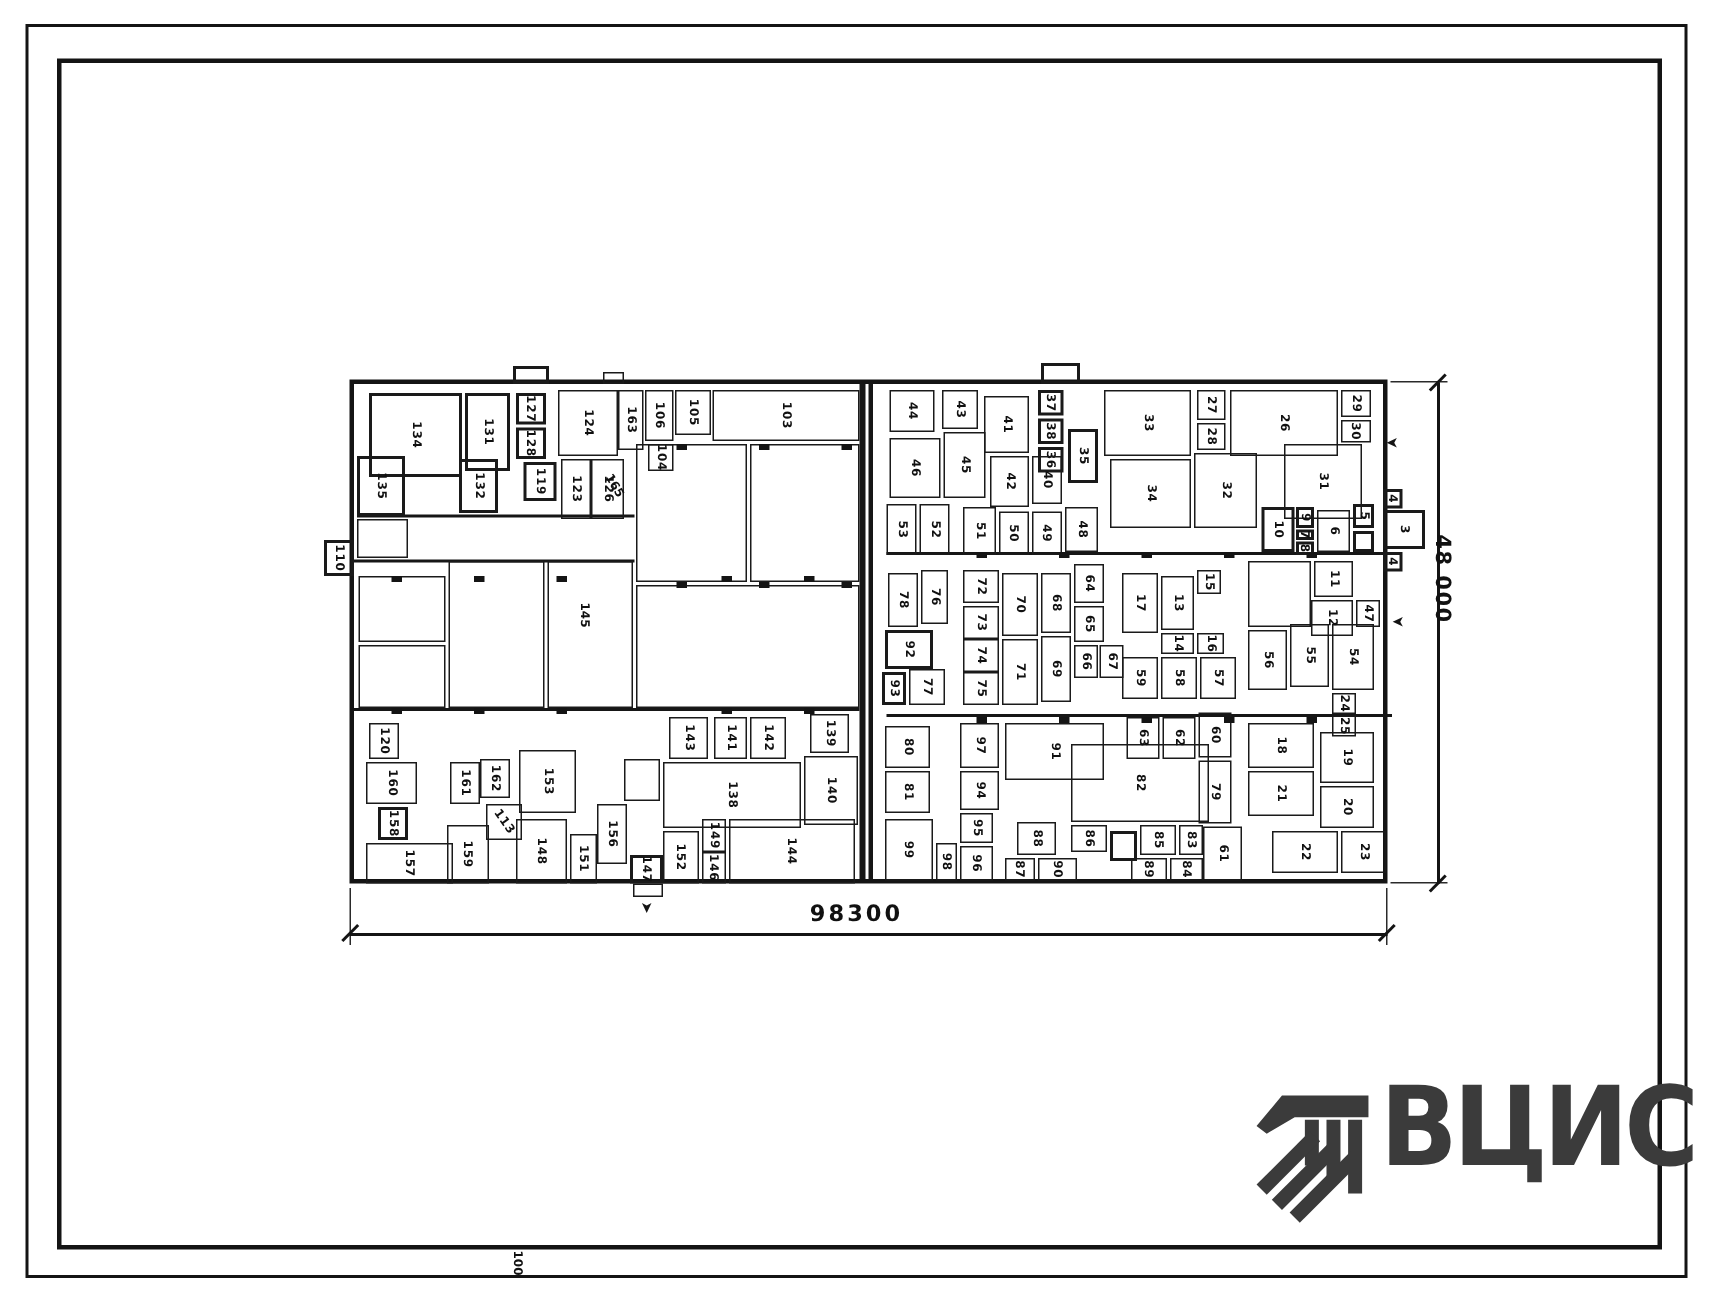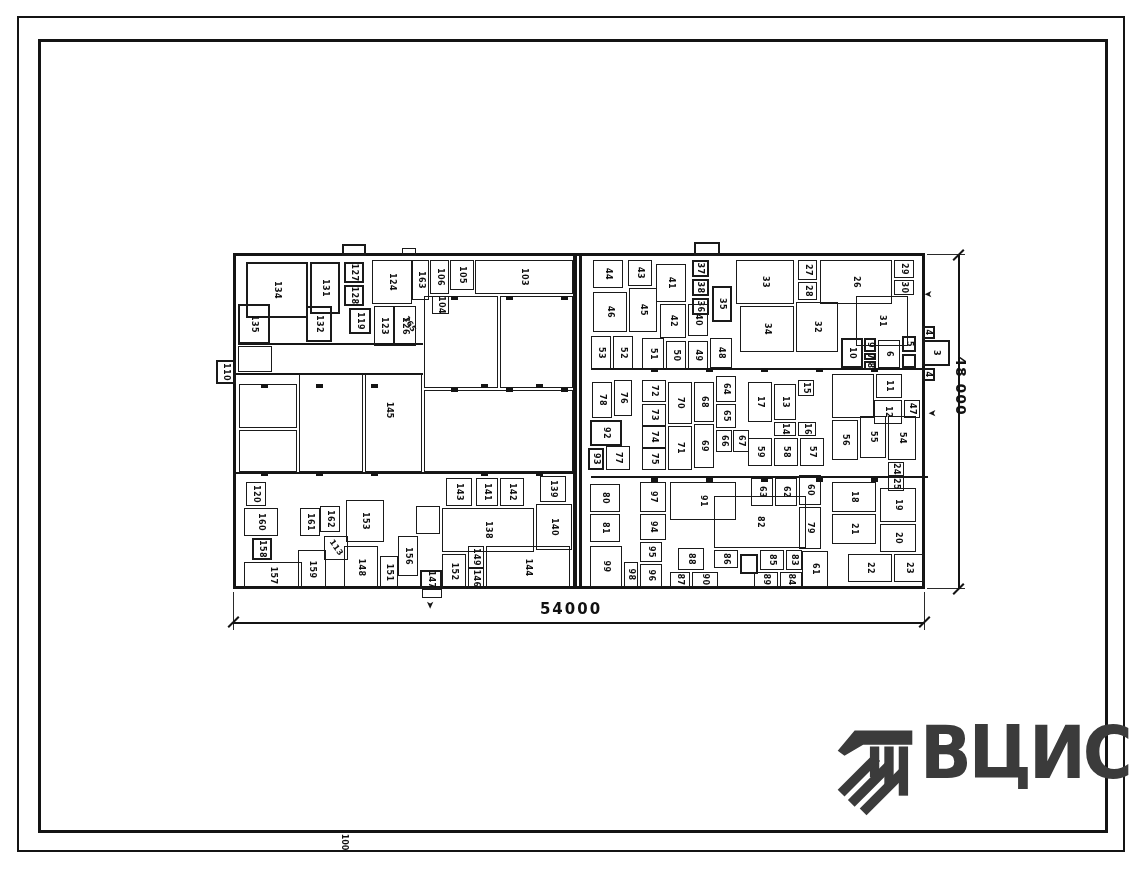--- a/index.html
+++ b/index.html
@@ -507,21 +507,21 @@
     <div class="arrowglyph" style="left: 688px; top: 33px; transform: rotate(180deg);">➤</div>
     <div class="arrowglyph" style="left: 692px; top: 152px; transform: rotate(180deg);">➤</div>
     <div class="arrowglyph" style="left: 190px; top: 344px; transform: rotate(90deg);">➤</div>
   </div>
 
 <div class="extline" style="left:233px;top:592px;width:1px;height:38px;"></div>
 <div class="extline" style="left:924px;top:592px;width:1px;height:38px;"></div>
 <div class="dimline" style="left:233px;top:622px;width:692px;height:1.5px;"></div>
 <div class="tick" style="left:226px;top:621px;"></div>
 <div class="tick" style="left:917px;top:621px;"></div>
-<div id="dim-bottom-label">54000</div>
+<div id="dim-bottom-label">98300</div>
 
 <div class="extline" style="left:927px;top:254px;width:38px;height:1px;"></div>
 <div class="extline" style="left:927px;top:588px;width:38px;height:1px;"></div>
 <div class="dimline" style="left:958px;top:255px;width:1.5px;height:334px;"></div>
 <div class="tick" style="left:951px;top:254px;"></div>
 <div class="tick" style="left:951px;top:588px;"></div>
 <div id="dim-right-label">48 000</div>
 
 <div id="logo">
   <svg width="78" height="100" viewBox="0 0 92 104">

